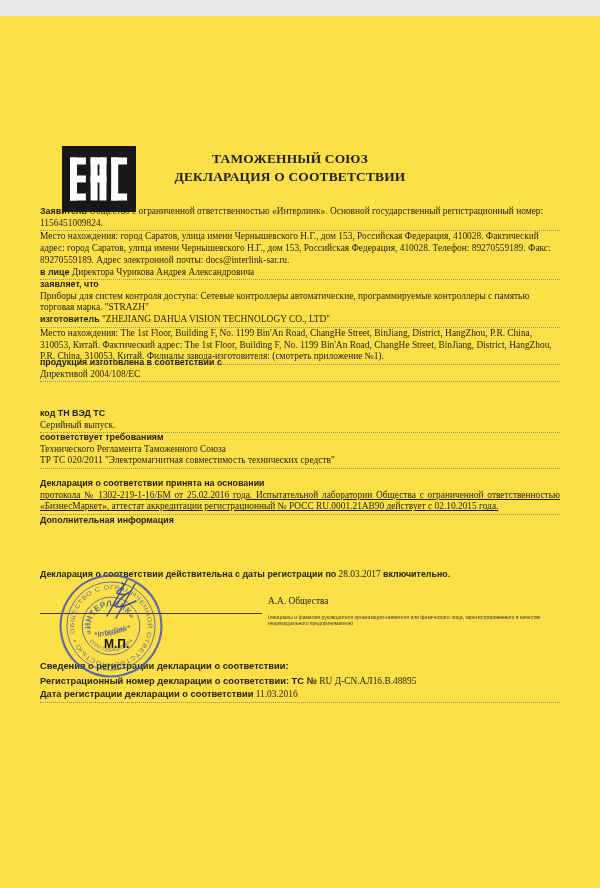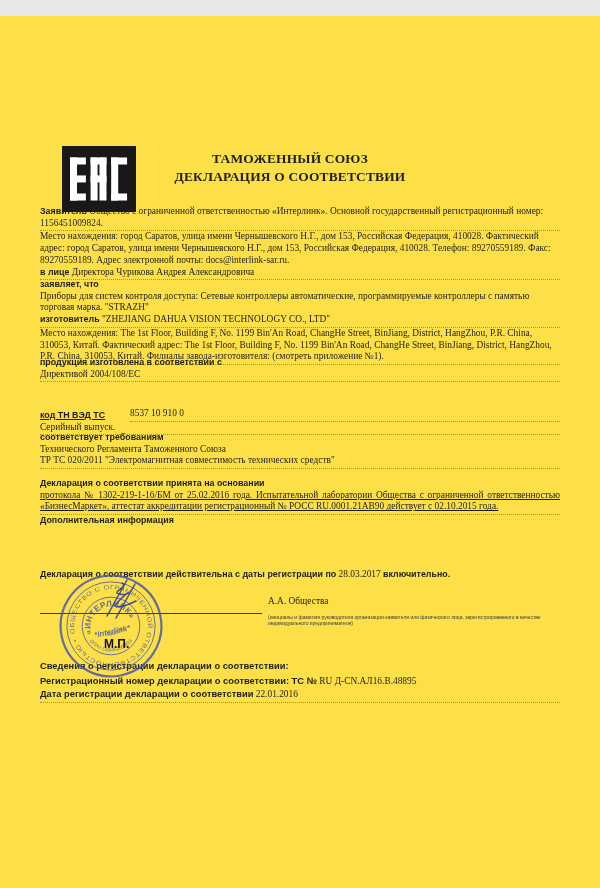--- a/index.html
+++ b/index.html
@@ -11,21 +11,21 @@
   .sec{position:absolute;left:40px;width:520px;font-size:9.4px;line-height:11.7px;}
   .dot{border-bottom:1px dotted #8f8f8f;padding-bottom:1px;}
   .lbl{font-family:"Liberation Sans",sans-serif;font-weight:bold;font-size:8.9px;}
   p{margin:0;}
   .just{text-align:justify;text-decoration:underline;}
   
   .eac-box{left:62px;top:130px;width:74px;height:66px;background:#181818;display:flex;align-items:center;justify-content:center;}
   .title{left:160px;top:134px;width:260px;text-align:center;font-weight:bold;font-size:13.4px;line-height:17.5px;letter-spacing:.2px;}
   
   .coderow{display:flex;align-items:flex-end;}
-  .coderow .lbl{width:90px;flex:none;text-decoration:underline;}
+  .coderow .lbl{width:90px;flex:none;}
   .coderow .val{flex:1;}
   
   .sigline{left:40px;top:597px;width:222px;border-top:1px solid #3a3a3a;height:0;}
   .signame{left:268px;top:580px;font-size:9.4px;}
   .signote{left:268px;top:599px;width:292px;font-size:5px;line-height:5.6px;color:#3a3a3a;}
   .mp{left:104px;top:621px;font-size:12px;z-index:7;color:#111;}
   .stamp{left:57px;top:556px;width:108px;height:108px;z-index:5;opacity:.82;}
   .autograph{left:92px;top:560px;width:56px;height:48px;z-index:6;opacity:.9;}
   .reg-head{font-size:9.3px;}
   .regline{margin-top:1.5px;}
@@ -72,21 +72,20 @@
   </div>
 
   <div class="sec" style="top:341px;">
     <p class="lbl">продукция изготовлена в соответствии с</p>
     <p class="dot">Директивой 2004/108/ЕС</p>
   </div>
 
   <div class="sec" style="top:392px;">
     <div class="coderow">
       <span class="lbl">код ТН ВЭД ТС</span>
-      <span class="val dot">8537 10 910 0</span>
     </div>
     <p class="dot">Серийный выпуск.</p>
   </div>
 
   <div class="sec" style="top:416px;">
     <p class="lbl">соответствует требованиям</p>
     <p>Технического Регламента Таможенного Союза</p>
     <p class="dot">ТР ТС 020/2011 "Электромагнитная совместимость технических средств"</p>
   </div>
 
@@ -130,16 +129,16 @@
   </svg>
 
   <div class="abs sigline"></div>
   <div class="abs signame">А.А. Общества</div>
   <div class="abs signote sans">(инициалы и фамилия руководителя организации-заявителя или физического лица, зарегистрированного в качестве индивидуального предпринимателя)</div>
   <div class="abs mp sans b">М.П.</div>
 
   <div class="sec" style="top:644px;line-height:13px;">
     <p class="lbl reg-head">Сведения о регистрации декларации о соответствии:</p>
     <p class="regline"><span class="lbl reg-head">Регистрационный номер декларации о соответствии: ТС №</span> <span>RU Д-CN.АЛ16.В.48895</span></p>
-    <p class="dot"><span class="lbl reg-head">Дата регистрации декларации о соответствии</span> <span>22.01.2016</span></p>
+    <p class="dot"><span class="lbl reg-head">Дата регистрации декларации о соответствии</span> <span>11.03.2016</span></p>
   </div>
 
 </div>
 
 </body></html>

